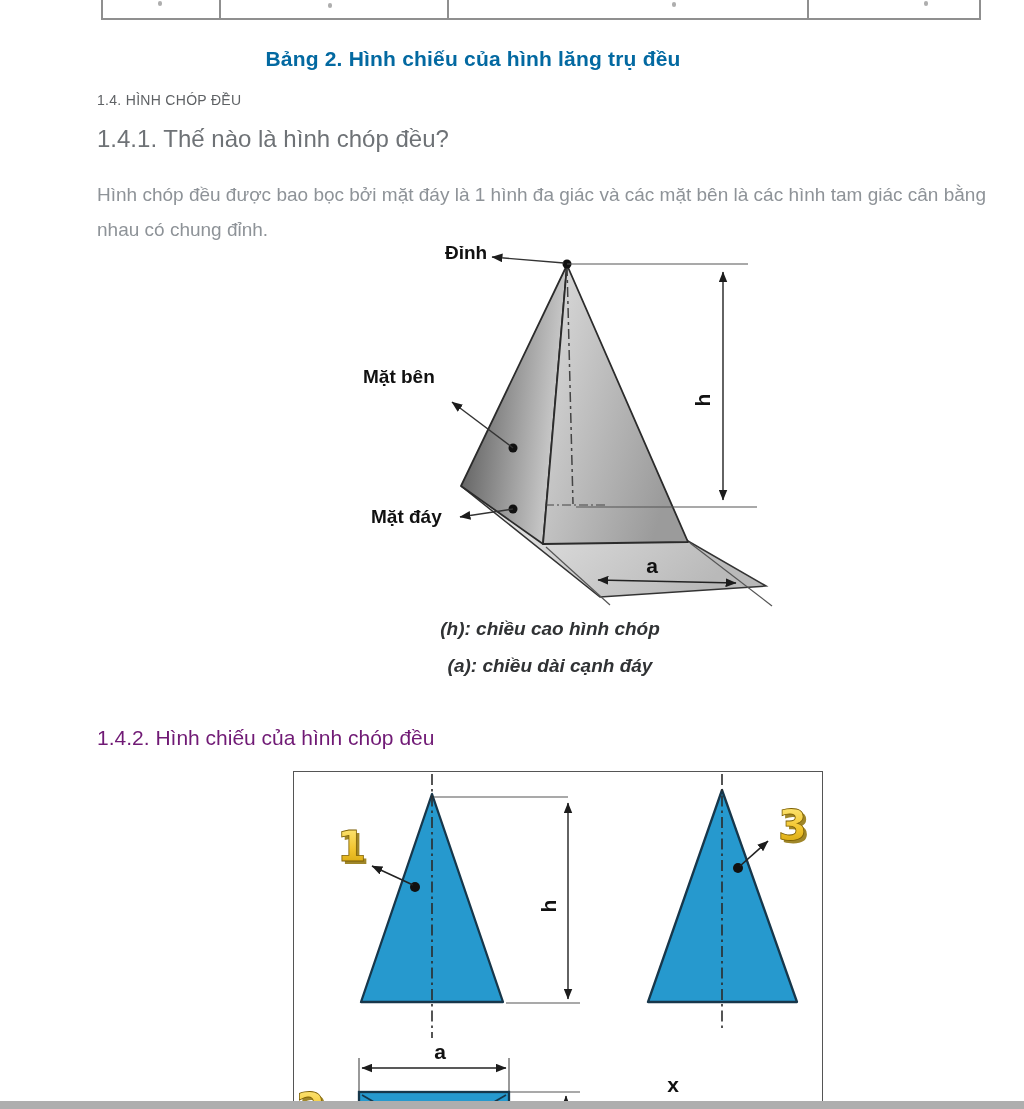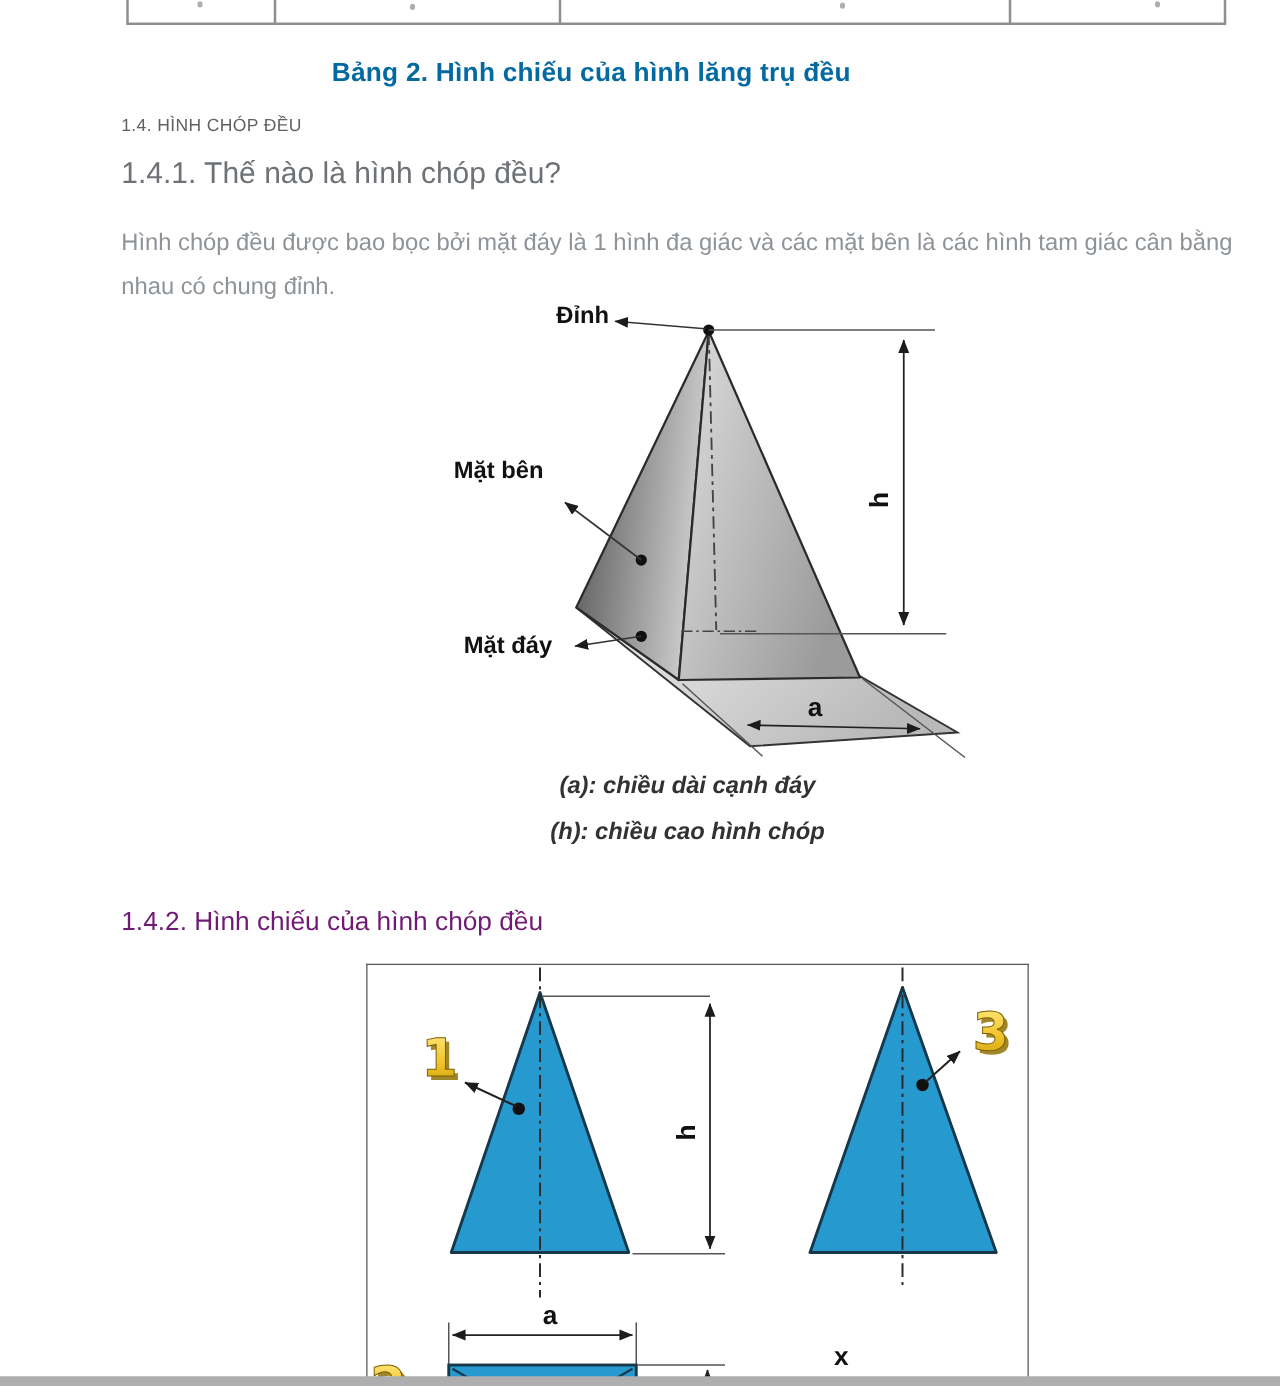--- a/index.html
+++ b/index.html
@@ -117,22 +117,22 @@
   <line x1="690" y1="543" x2="772" y2="606" stroke="#555" stroke-width="1.2"></line>
   <line x1="598" y1="580" x2="736" y2="583" stroke="#222" stroke-width="1.4" marker-start="url(#arrow)" marker-end="url(#arrow)"></line>
   <text class="dim-label" x="652" y="573" text-anchor="middle">a</text>
 </svg>
 
 <div class="abs fig-label" style="left:417px;top:242px;margin-left:28px;">Đỉnh</div>
 <div class="abs fig-label" style="left:363px;top:366px;">Mặt bên</div>
 <div class="abs fig-label" style="left:371px;top:506px;">Mặt đáy</div>
 
 <div class="fig6-caption">
+  <div>(h): chiều cao hình chóp</div>
   <div>(a): chiều dài cạnh đáy</div>
-  <div>(h): chiều cao hình chóp</div>
 </div>
 
 <div class="abs h142">1.4.2. Hình chiếu của hình chóp đều</div>
 
 <div class="fig7-box"></div>
 
 <svg style="left:290px;top:765px;" width="540" height="344" viewBox="290 765 540 344">
 
   <polygon points="432,794 361,1002 503,1002" stroke="#17374b" stroke-width="2.3" stroke-linejoin="round" fill="#2699CE"></polygon>
   <line x1="432" y1="774" x2="432" y2="1038" stroke="#2b2b2b" stroke-width="1.6" stroke-dasharray="11 4 2.5 4"></line>

